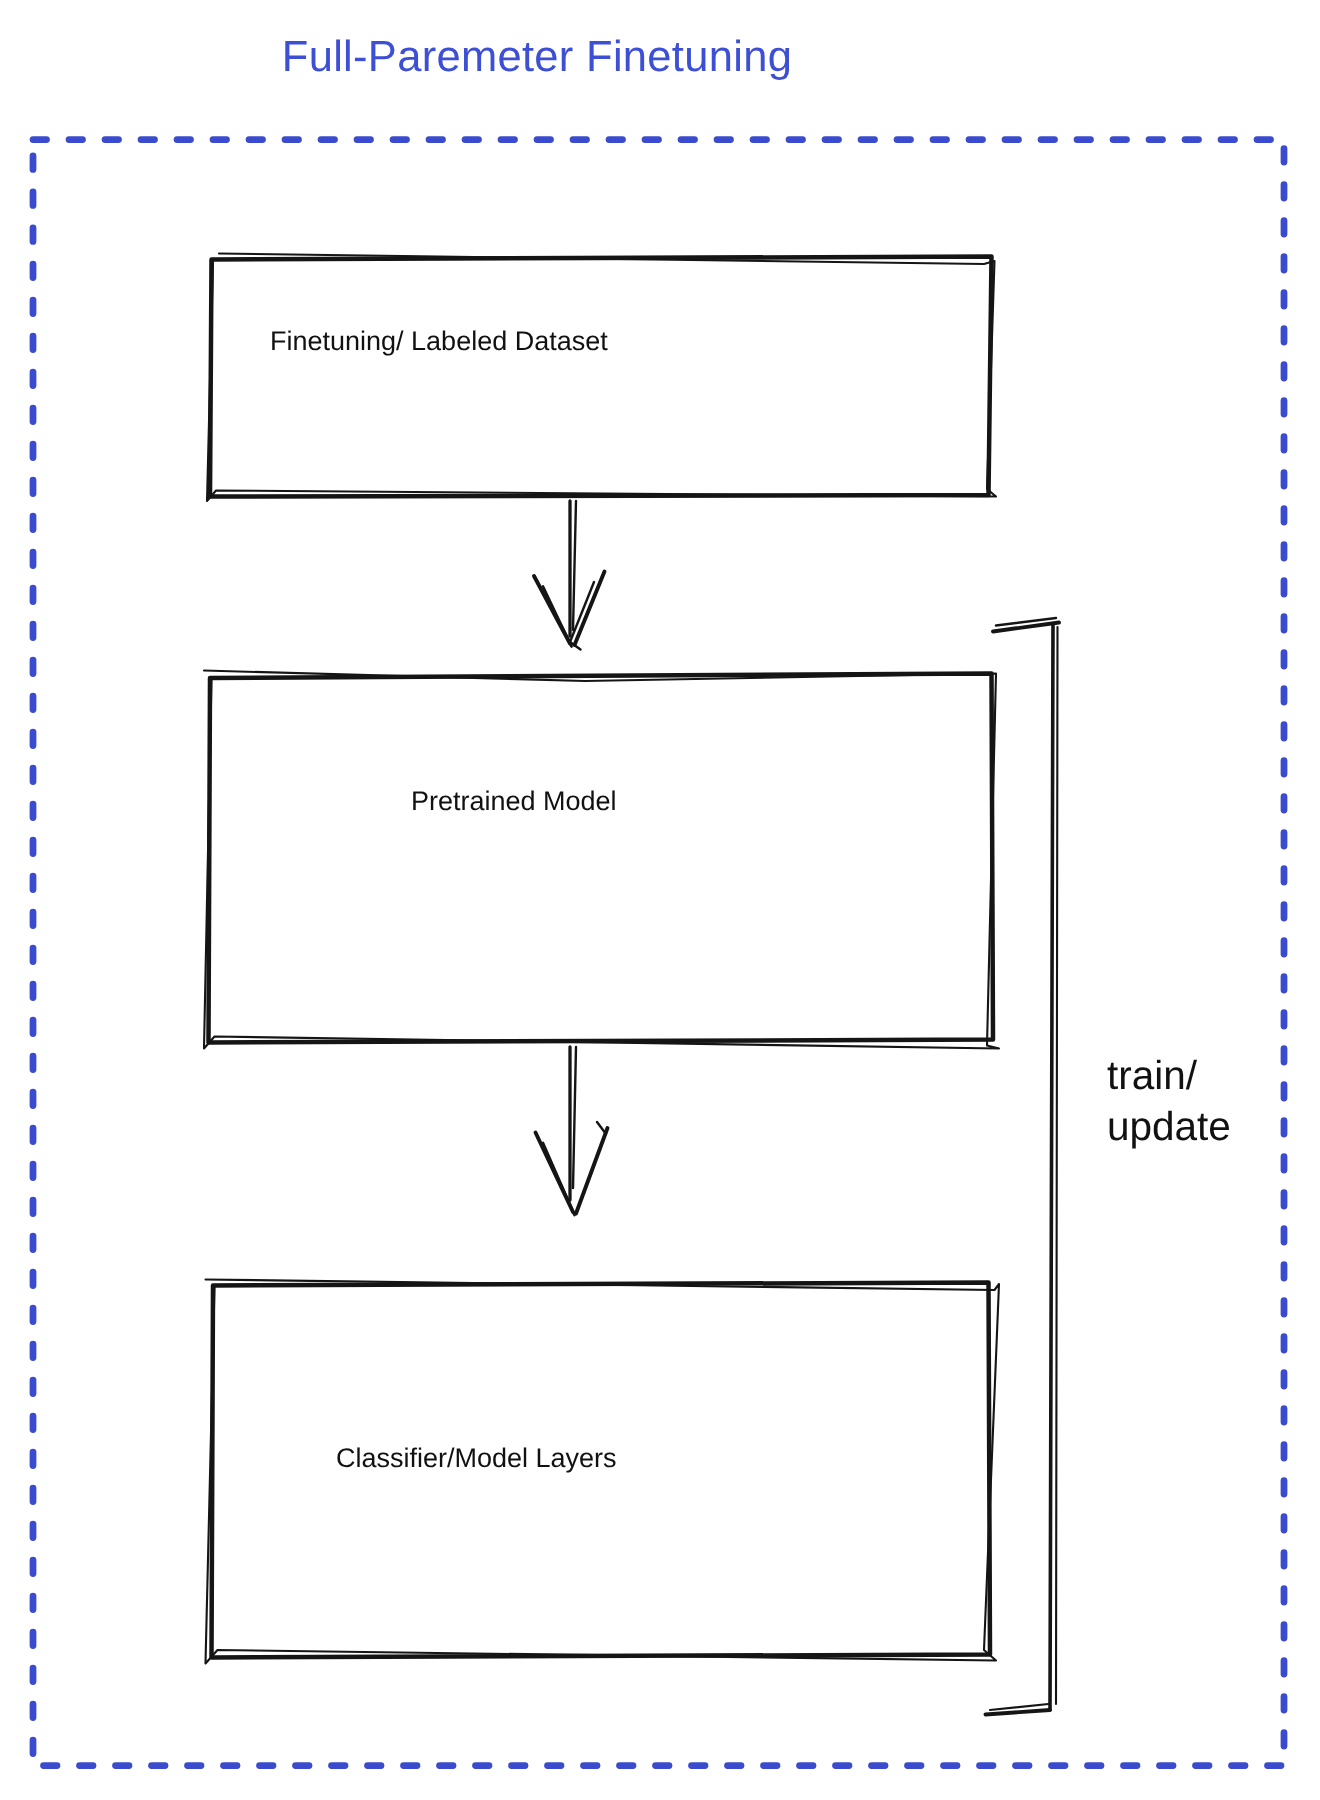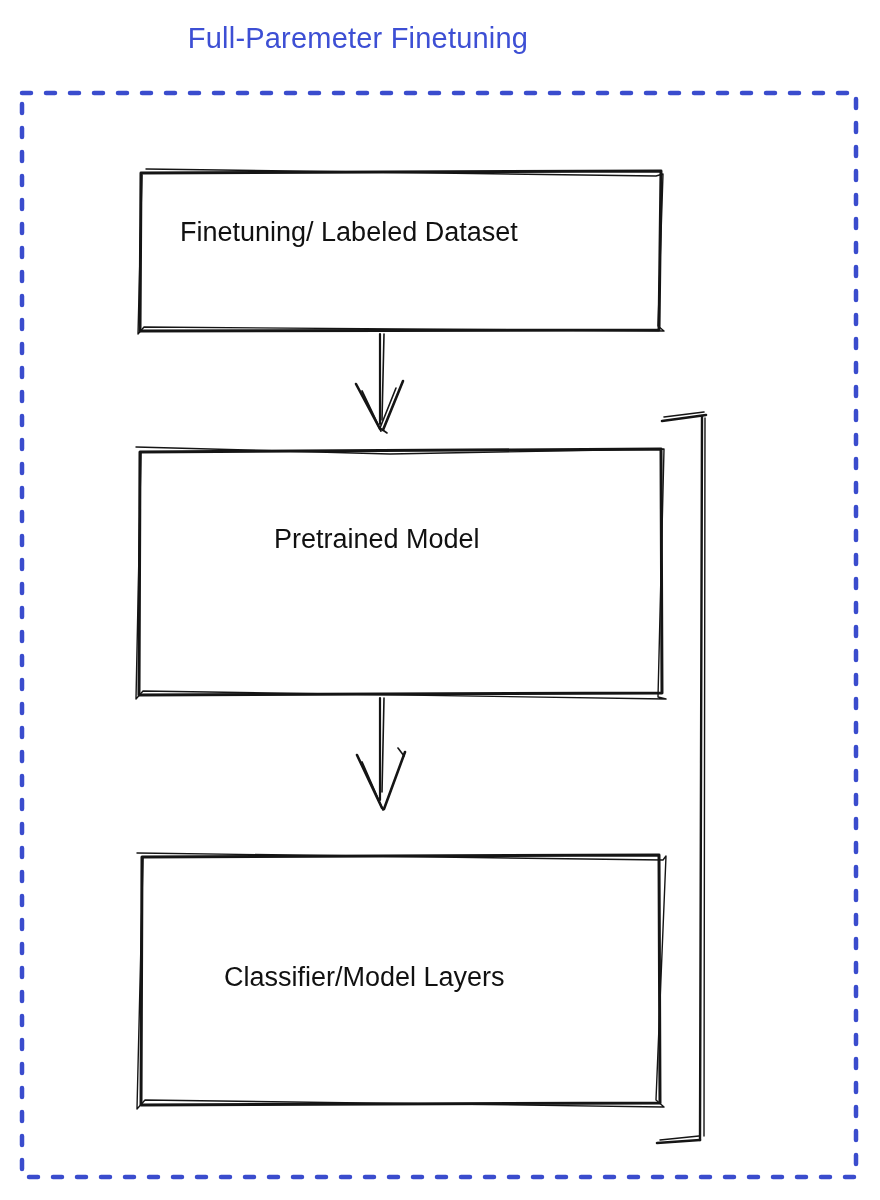--- a/index.html
+++ b/index.html
@@ -34,21 +34,21 @@
   }
   .ink {
     stroke: #151515;
     fill: none;
     stroke-linecap: round;
     stroke-linejoin: round;
   }
   .box-label {
     position: absolute;
     color: #111111;
-    font-size: 27px;
+    font-size: 18px;
     white-space: nowrap;
   }
   #bracket-label {
     position: absolute;
     left: 738px;
     top: 700px;
     color: #111111;
     font-size: 27px;
     line-height: 34px;
     white-space: nowrap;
@@ -101,14 +101,18 @@
       <path d="M699,1136 L660,1140" class="ink" stroke-width="1.4"></path>
     </g>
   </svg>
 
   <div class="box-label" style="left:180px; top:217px;">Finetuning/ Labeled Dataset</div>
 
   <div class="box-label" style="left:274px; top:524px;">Pretrained Model</div>
 
   <div class="box-label" style="left:224px; top:962px;">Classifier/Model Layers</div>
 
+  <div id="bracket-label">
+    <div>train/</div>
+    <div>update</div>
+  </div>
 
 </div>
 
 </body></html>

